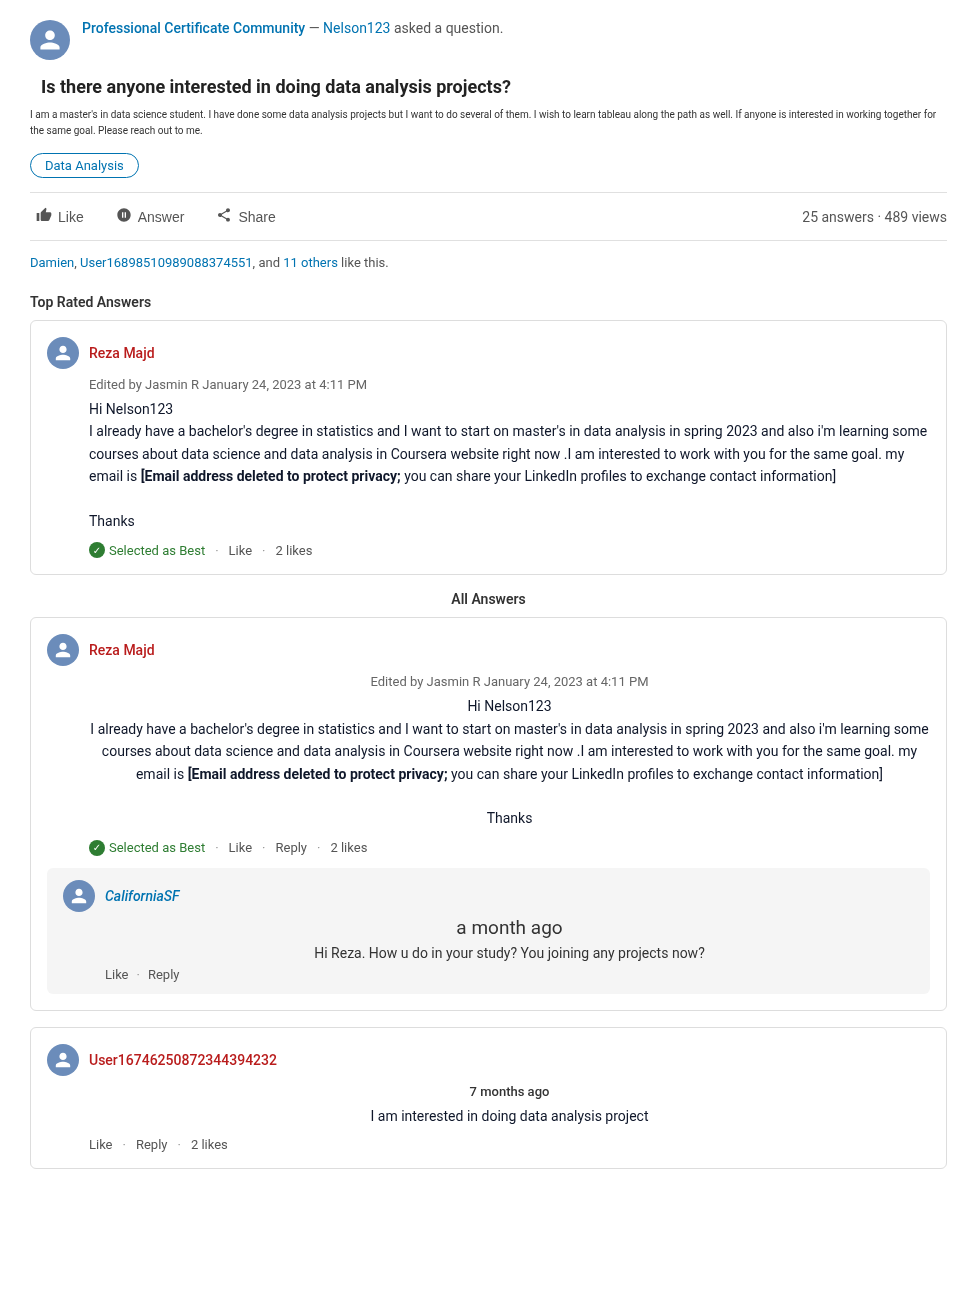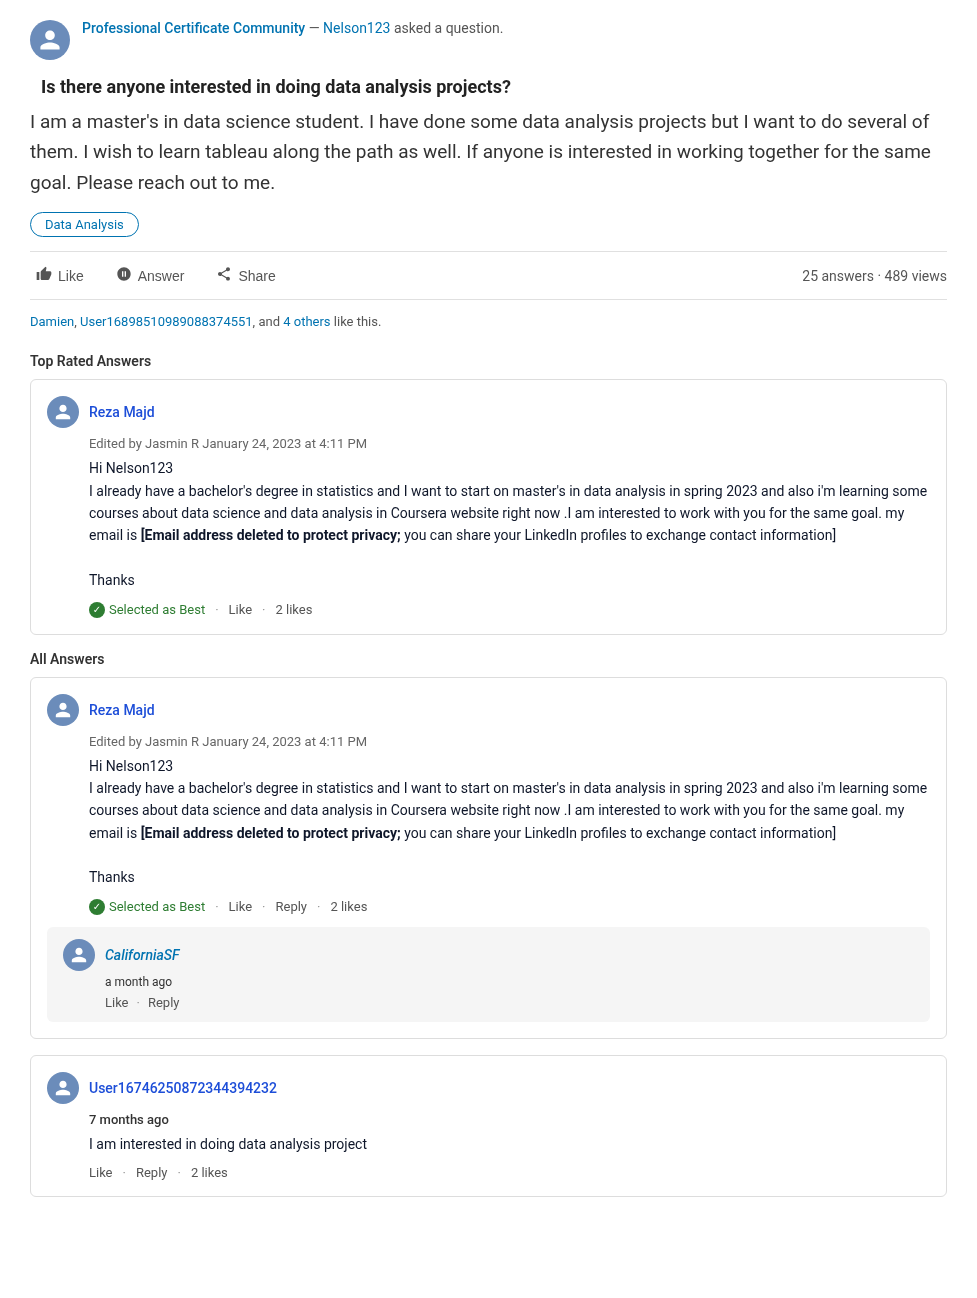--- a/index.html
+++ b/index.html
@@ -81,21 +81,21 @@
     }
 
     .post-title {
       font-size: 18px;
       font-weight: 700;
       margin: 12px 0 10px 11px;
       color: #222;
     }
 
     .post-body {
-      font-size: 19px;
+      font-size: 10px;
       line-height: 1.6;
       color: #333;
       margin-bottom: 14px;
     }
 
     .tag-container {
       margin-bottom: 14px;
     }
 
     .tag {
@@ -169,21 +169,21 @@
     }
 
     .answer-header {
       display: flex;
       align-items: center;
       gap: 10px;
       margin-bottom: 8px;
     }
 
     .answer-author {
-      color: #1d4ed8;
+      color: #b91c1c;
       font-weight: 500;
       font-size: 14px;
       text-decoration: none;
     }
 
     .answer-edited {
       font-size: 13px;
       color: #666;
       margin-bottom: 6px;
       margin-left: 42px;
@@ -235,20 +235,21 @@
       text-decoration: none;
       cursor: pointer;
     }
 
     .dot-separator {
       color: #999;
     }
 
     .all-answers-section {
       margin-top: 4px;
+      text-align: center;
     }
 
     .nested-comment {
       background: #f5f5f5;
       border-radius: 6px;
       padding: 12px 16px;
       margin-top: 12px;
     }
 
     .nested-comment-header {
@@ -260,21 +261,21 @@
 
     .nested-comment-author {
       color: #0073b1;
       font-weight: 500;
       font-size: 14px;
       text-decoration: none;
       font-style: italic;
     }
 
     .nested-comment-time {
-      font-size: 12px;
+      font-size: 19px;
       color: #333;
       margin-left: 42px;
       margin-bottom: 6px;
     }
 
     .nested-comment-body {
       font-size: 14px;
       color: #333;
       margin-left: 42px;
       margin-bottom: 6px;
@@ -356,21 +357,21 @@
             <path d="M18 16.08c-.76 0-1.44.3-1.96.77L8.91 12.7c.05-.23.09-.46.09-.7s-.04-.47-.09-.7l7.05-4.11c.54.5 1.25.81 2.04.81 1.66 0 3-1.34 3-3s-1.34-3-3-3-3 1.34-3 3c0 .24.04.47.09.7L8.04 9.81C7.5 9.31 6.79 9 6 9c-1.66 0-3 1.34-3 3s1.34 3 3 3c.79 0 1.5-.31 2.04-.81l7.12 4.16c-.05.21-.08.43-.08.65 0 1.61 1.31 2.92 2.92 2.92 1.61 0 2.92-1.31 2.92-2.92s-1.31-2.92-2.92-2.92z"></path>
           </svg>
       </span>
       <span>Share</span>
     </button>
   </div>
   <div class="stats-text">25 answers · 489 views</div>
 </div>
 
 <div class="likes-section">
-  <a href="#">Damien</a><span>, </span><a href="#">User168985109890883745​51</a><span>, and </span><a href="#">4 others</a><span> like this.</span>
+  <a href="#">Damien</a><span>, </span><a href="#">User168985109890883745​51</a><span>, and </span><a href="#">11 others</a><span> like this.</span>
 </div>
 
 <div class="section-label">Top Rated Answers</div>
 
 <div class="answer-card">
   <div class="answer-header">
     <div class="avatar-sm">
       <svg viewBox="0 0 24 24" xmlns="http://www.w3.org/2000/svg">
         <path d="M12 12c2.7 0 4.8-2.1 4.8-4.8S14.7 2.4 12 2.4 7.2 4.5 7.2 7.2 9.3 12 12 12zm0 2.4c-3.2 0-9.6 1.6-9.6 4.8v2.4h19.2v-2.4c0-3.2-6.4-4.8-9.6-4.8z" fill="white"></path>
       </svg>
@@ -431,20 +432,21 @@
     <div class="nested-comment">
       <div class="nested-comment-header">
         <div class="avatar-sm">
           <svg viewBox="0 0 24 24" xmlns="http://www.w3.org/2000/svg">
             <path d="M12 12c2.7 0 4.8-2.1 4.8-4.8S14.7 2.4 12 2.4 7.2 4.5 7.2 7.2 9.3 12 12 12zm0 2.4c-3.2 0-9.6 1.6-9.6 4.8v2.4h19.2v-2.4c0-3.2-6.4-4.8-9.6-4.8z" fill="white"></path>
           </svg>
         </div>
         <a class="nested-comment-author">CaliforniaSF</a>
       </div>
       <div class="nested-comment-time">a month ago</div>
+      <div class="nested-comment-body">Hi Reza. How u do in your study? You joining any projects now?</div>
       <div class="nested-comment-footer">
         <a class="answer-action-link">Like</a>
         <span class="dot-separator">·</span>
         <a class="answer-action-link">Reply</a>
       </div>
     </div>
   </div>
 
   <div class="second-answer-card">
     <div class="answer-header">

